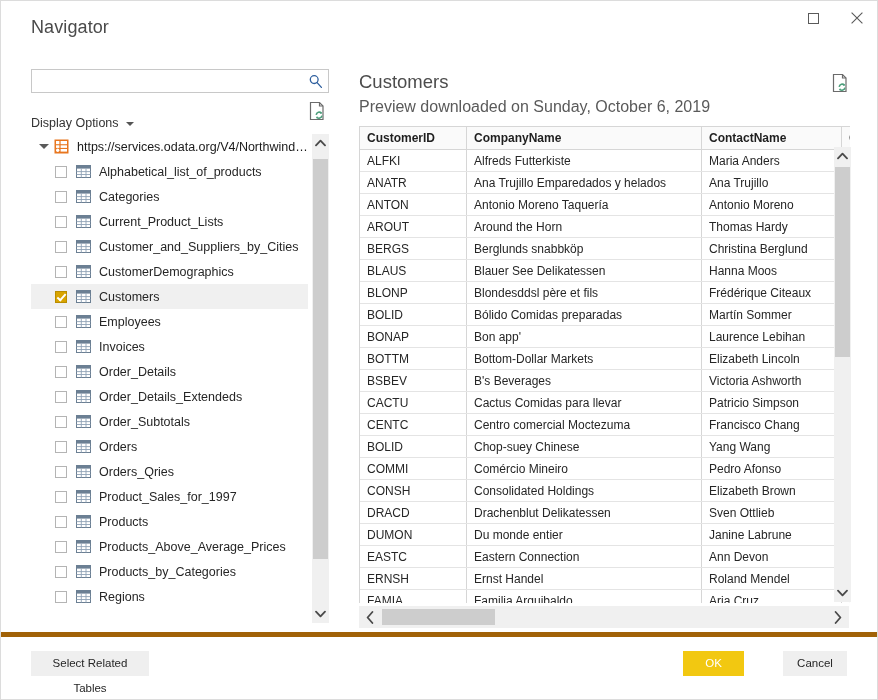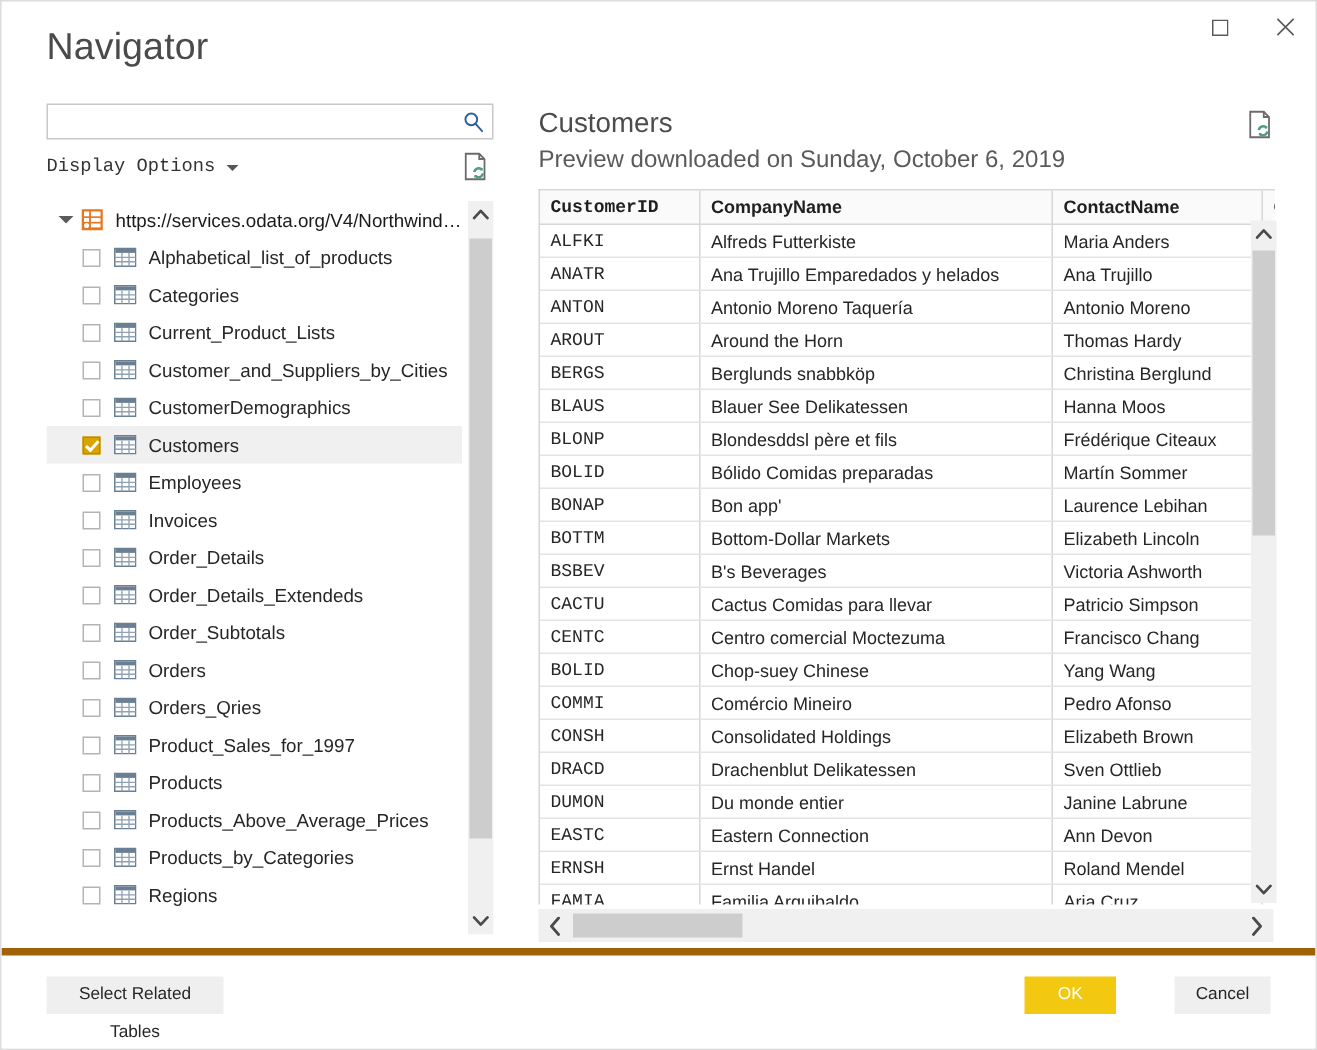--- a/index.html
+++ b/index.html
@@ -29,21 +29,21 @@
   }
   .win-btn {
     width: 44px; height: 34px;
     display: flex; align-items: center; justify-content: center;
     cursor: default;
   }
   .win-btn svg { display: block; }
 
   .app-title {
     position: absolute; left: 30px; top: 16px;
-    font-size: 25px; color: #4a4a4a; font-weight: 400;
+    font-size: 18px; color: #4a4a4a; font-weight: 400;
     letter-spacing: .1px;
     white-space: nowrap;
   }
 
   
   .left-pane {
     position: absolute; left: 30px; top: 68px;
     width: 300px; height: 550px;
   }
   .search-wrap {
@@ -68,25 +68,24 @@
     width: 17px; height: 17px;
     display: flex; align-items: center; justify-content: center;
   }
 
   .disp-row {
     position: relative;
     margin-top: 11px;
     width: 298px; height: 22px;
   }
   .disp-opts {
-    position: absolute; left: 0; top: 0;
+    position: absolute; left: 0; top: 12px;
     font-size: 12.5px; color: #333;
     display: flex; align-items: center; gap: 7px;
     cursor: default;
-    font-family: Liberation Mono, monospace;
   }
   .caret-dn {
     width: 0; height: 0;
     border-left: 4px solid transparent;
     border-right: 4px solid transparent;
     border-top: 4px solid #555;
     display: inline-block;
     margin-top: 2px;
   }
   .refresh-doc {
@@ -223,21 +222,21 @@
     color: #262626;
     font-weight: 400;
   }
   table.grid th {
     font-weight: bold;
     background: #fafafa;
     border-bottom: 1px solid #d6d6d6;
     height: 22px;
     color: #1f1f1f;
   }
-  .col0 { width: 92px; font-family: Liberation Mono, monospace; }
+  .col0 { width: 92px; }
   .col1 { width: 220px; }
   .col2 { width: 125px; }
   .col3 { width: 123px; }
 
   .grid-vscroll {
     position: absolute; right: 0; top: 78px;
     width: 17px; height: 455px;
     background: #f0f0f0;
   }
   .grid-vscroll .arrow {

